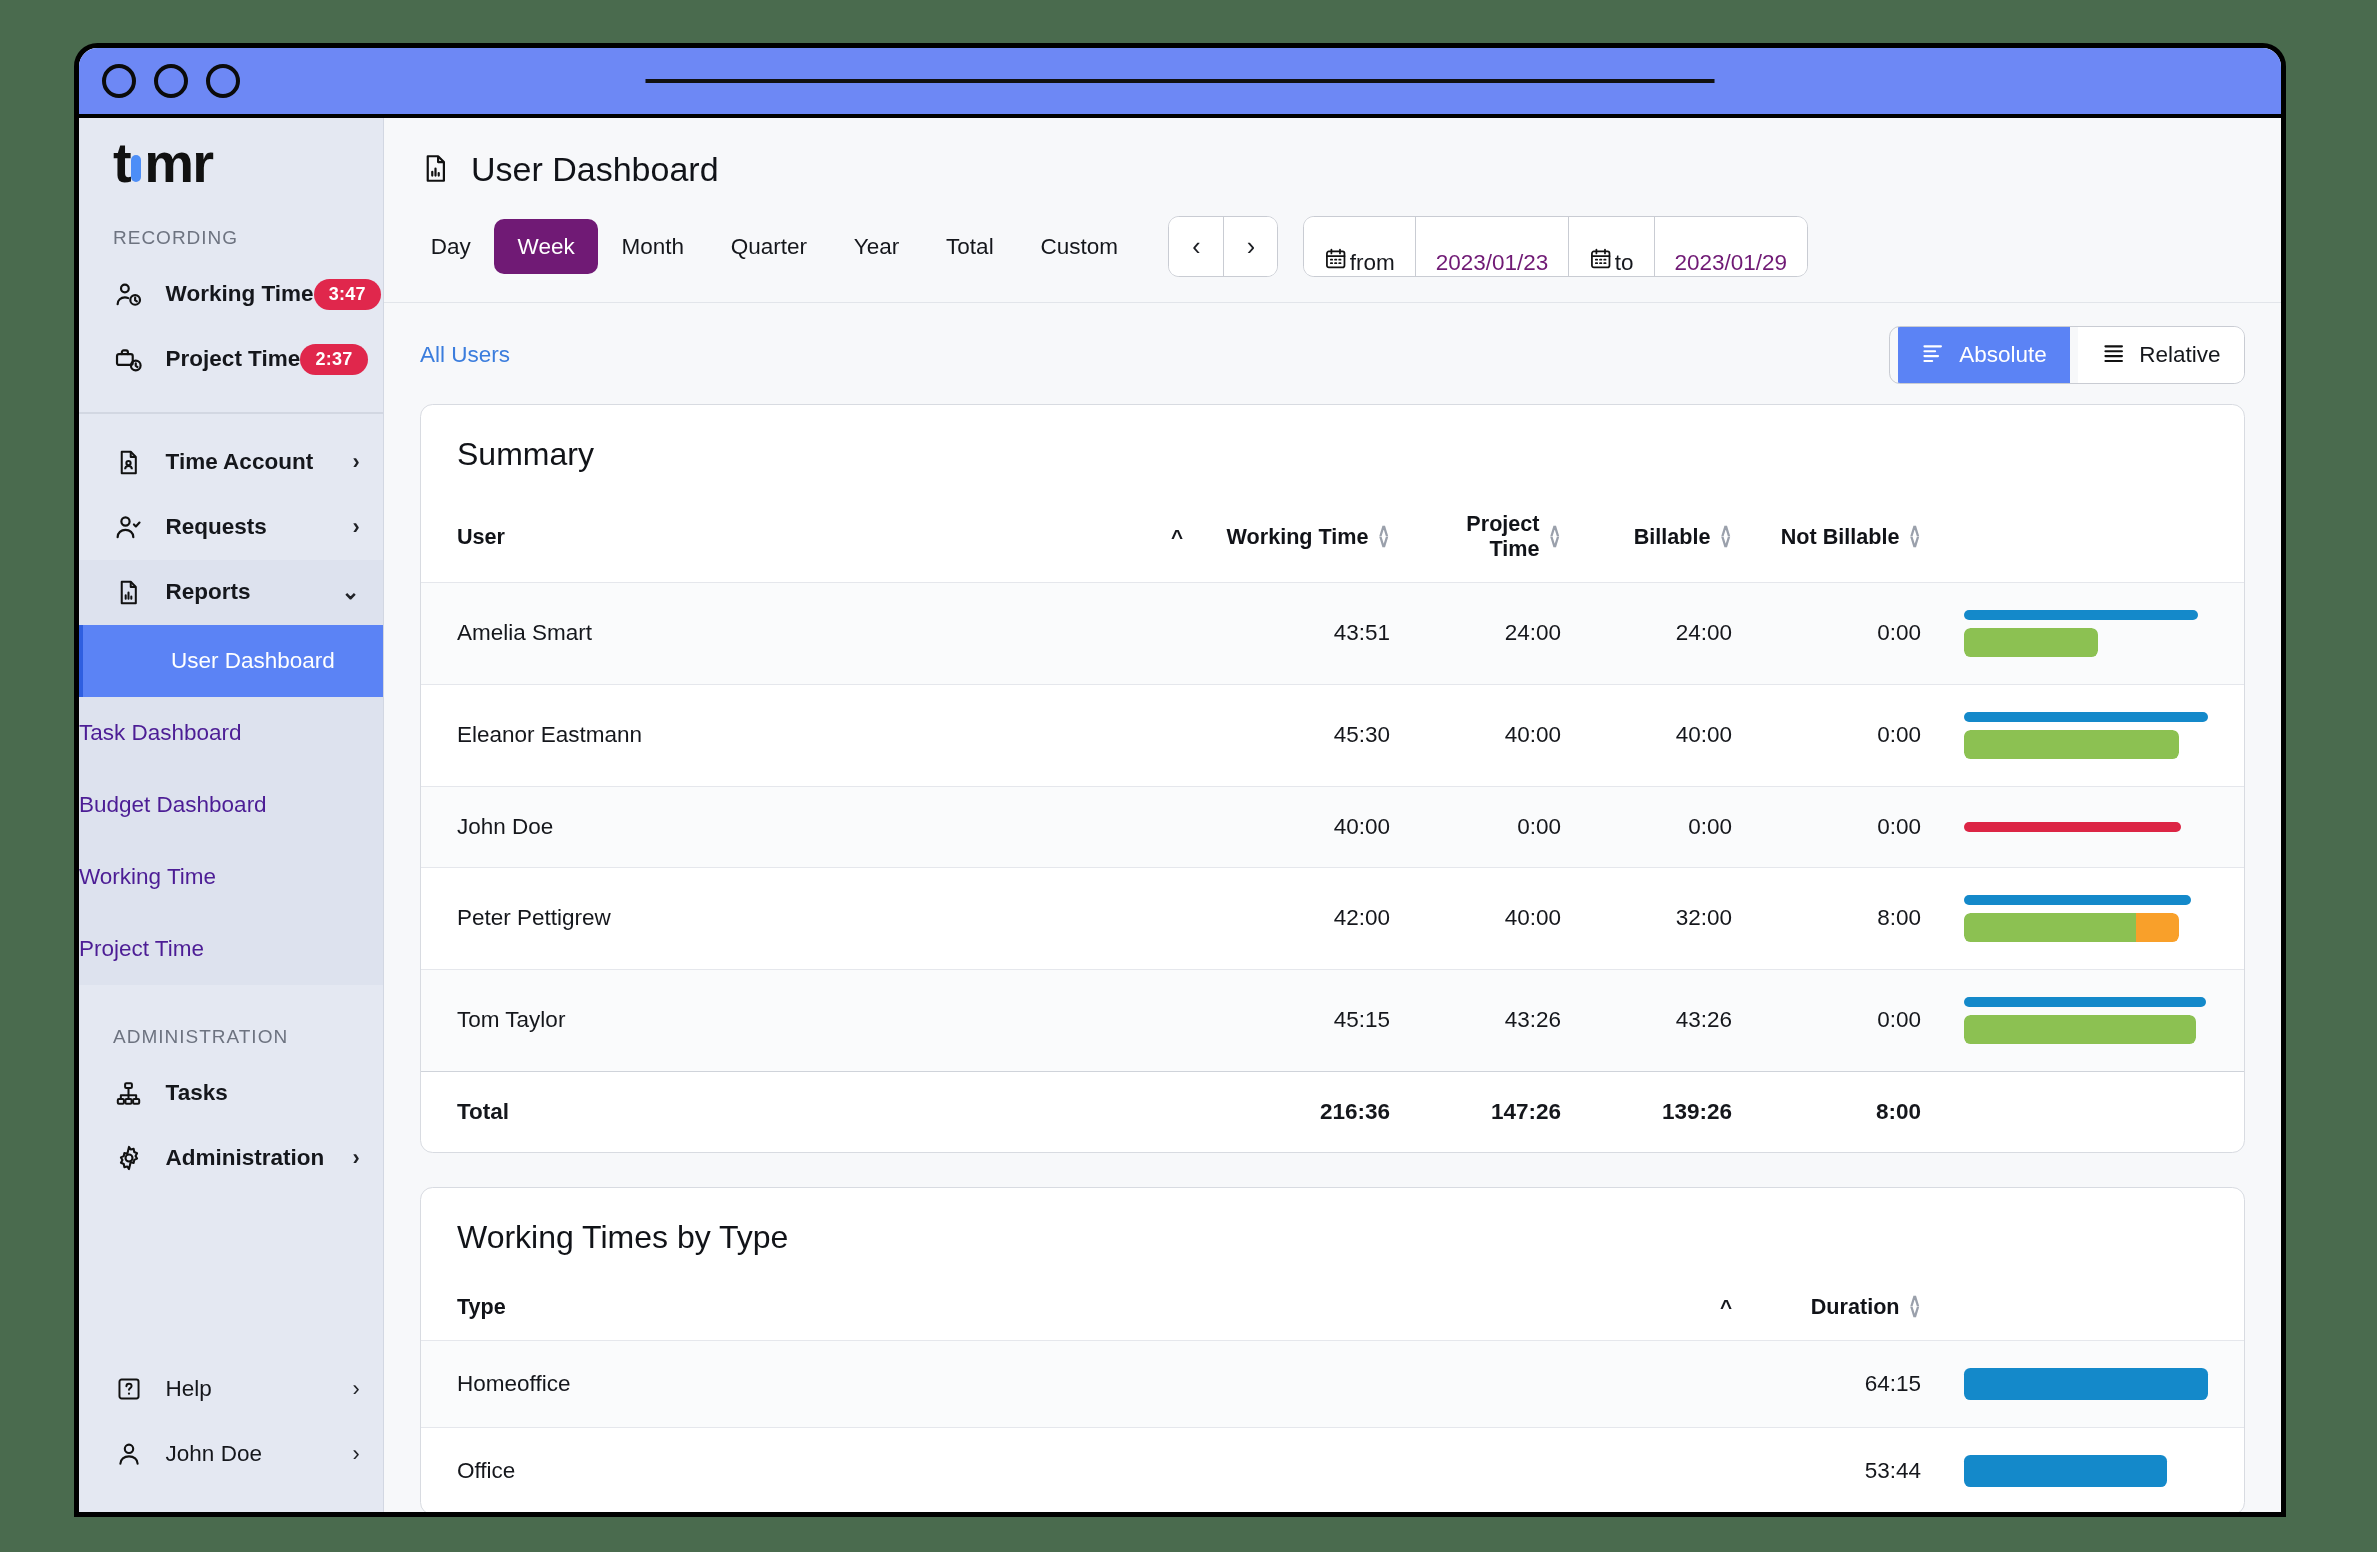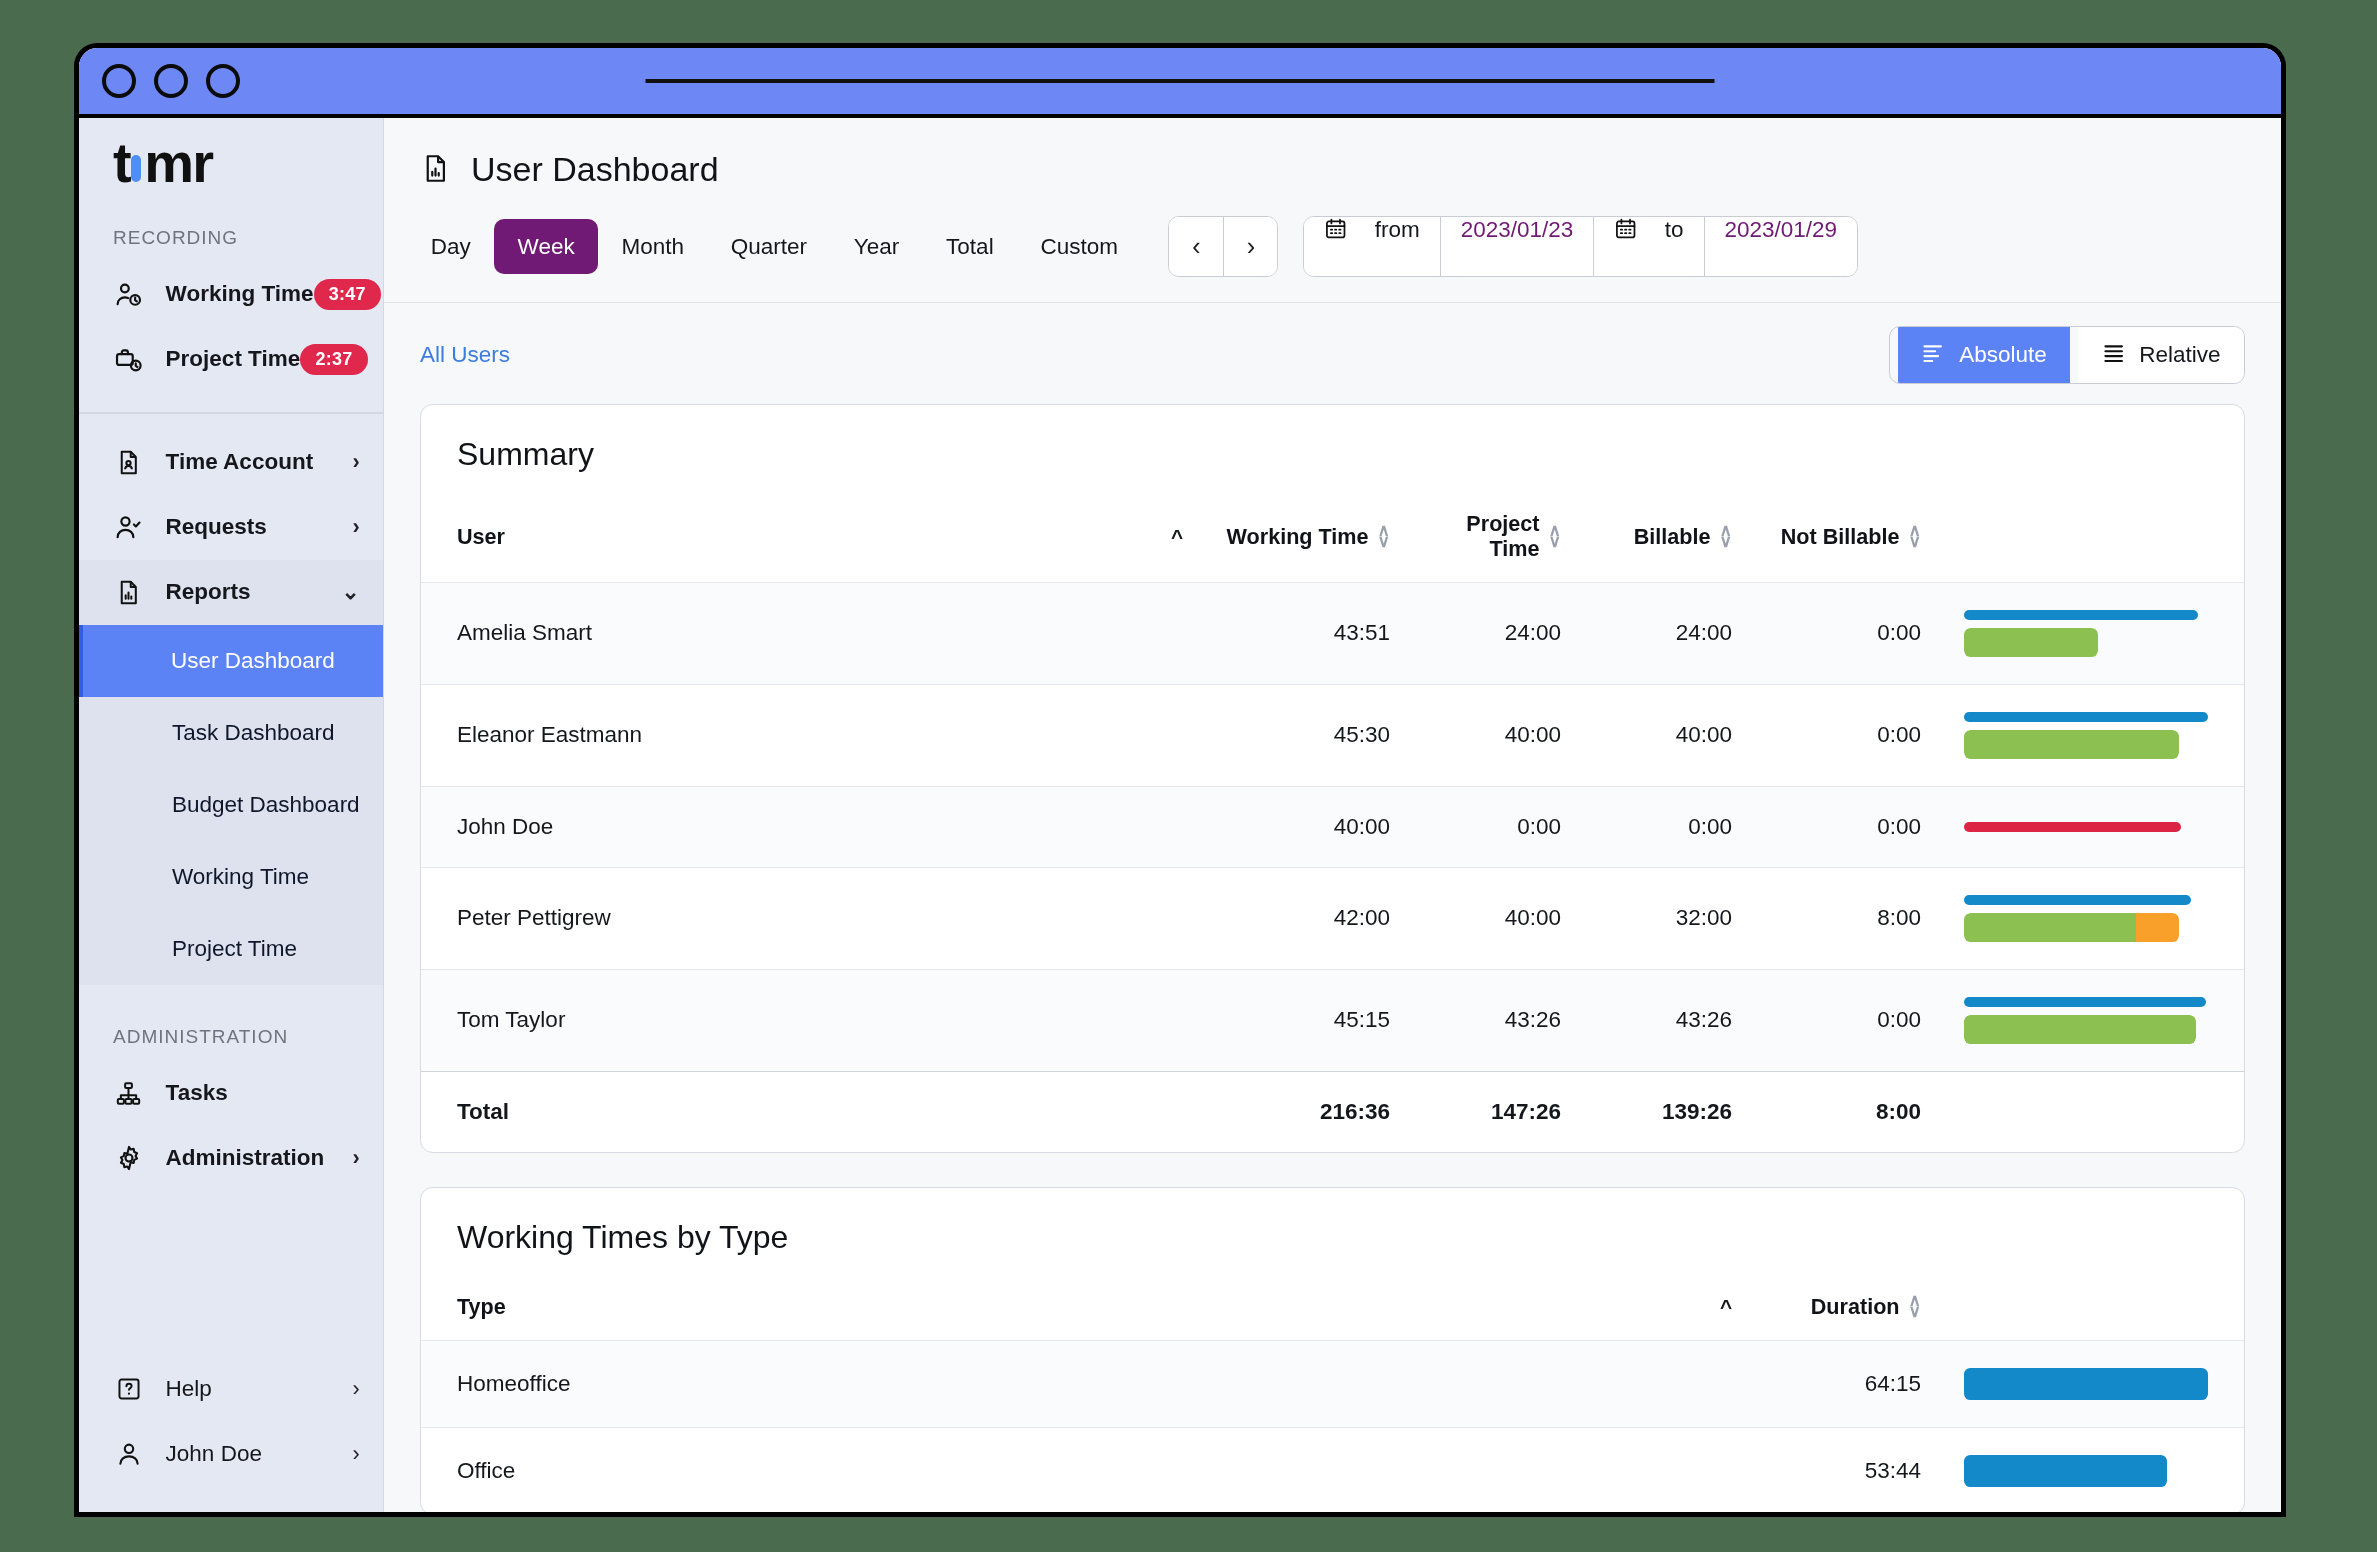--- a/index.html
+++ b/index.html
@@ -90,21 +90,21 @@
     border-radius: 16px; padding: 5.4px 15.3px;
     letter-spacing: 0.2px;
   }
   .chev { color: #202227; font-size: 21.6px; line-height: 1; }
   #nav-divider {
     height: 1.8px; background: #d2d7e2; margin: 20px 0 16px 0;
   }
   .reports-group { background: #dde2ee; }
   .sub-item {
     height: 72px; display: flex; align-items: center;
-    padding-left: 93px; font-size: 22.5px; color: #0f172a;
+    font-size: 22.5px; color: #4c1d95;
     cursor: pointer;
   }
   .sub-item.active {
     background: #5b83f5; color: #fff;
     border-left: 4.5px solid #2f5fe0;
     padding-left: 88px;
   }
   #admin-section { margin-top: 36px; }
   #sidebar-bottom { margin-top: auto; padding-bottom: 31px; }
 
@@ -141,21 +141,21 @@
     font-size: 25px; color: #1b1d22; cursor: pointer; background: #fff;
   }
   .arrow-btn + .arrow-btn { border-left: 1.8px solid #c9ccd3; }
 
   .date-group {
     display: flex; margin-left: 25px;
     border: 1.8px solid #c9ccd3; border-radius: 10.8px;
     overflow: hidden; background: #fff;
   }
   .date-cell {
-    display: flex; align-items: flex-start; gap: 27px;
+    display: flex; align-items: flex-end; gap: 2px;
     height: 59px; padding: 0 20px;
     font-size: 22.5px; color: #15171c; background: #fff;
     cursor: pointer; white-space: nowrap;
   }
   .date-cell + .date-cell { border-left: 1.8px solid #c9ccd3; }
   .date-val { font-size: 22.5px; color: #701a75; }
 
   #subbar {
     display: flex; align-items: center;
     padding: 23.4px 36px 20px 36px;

